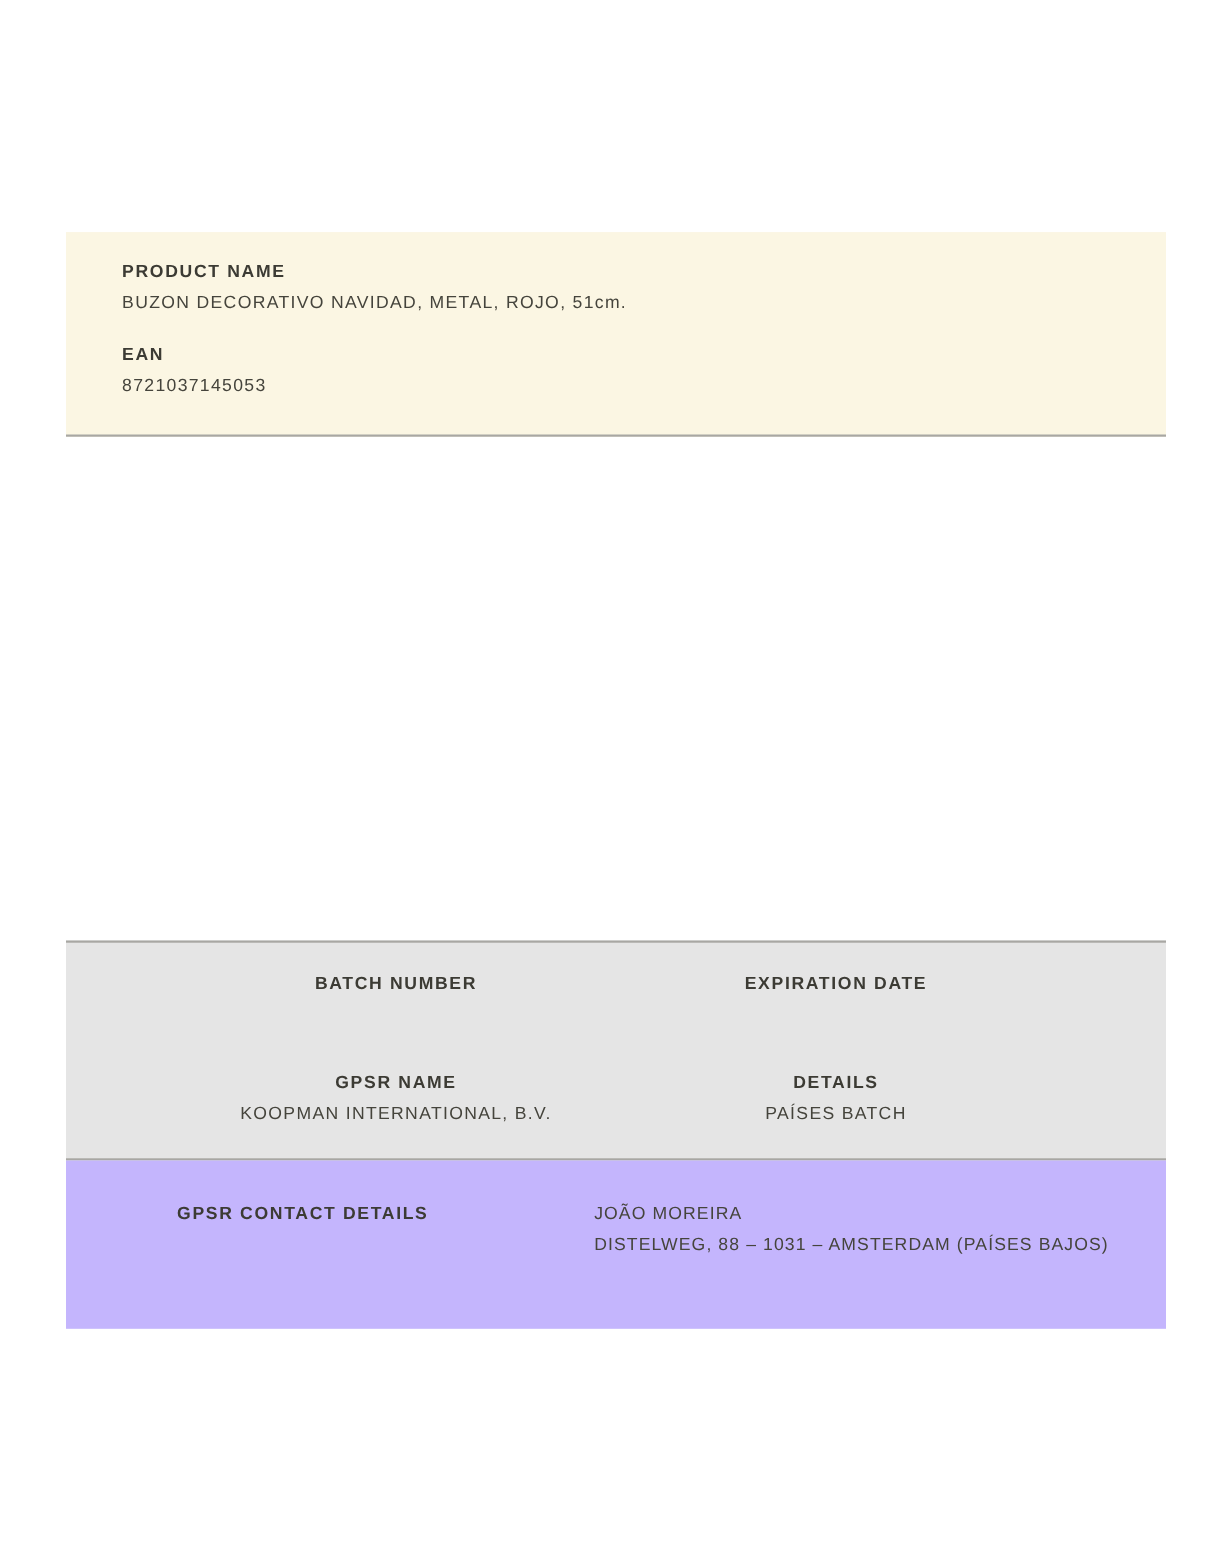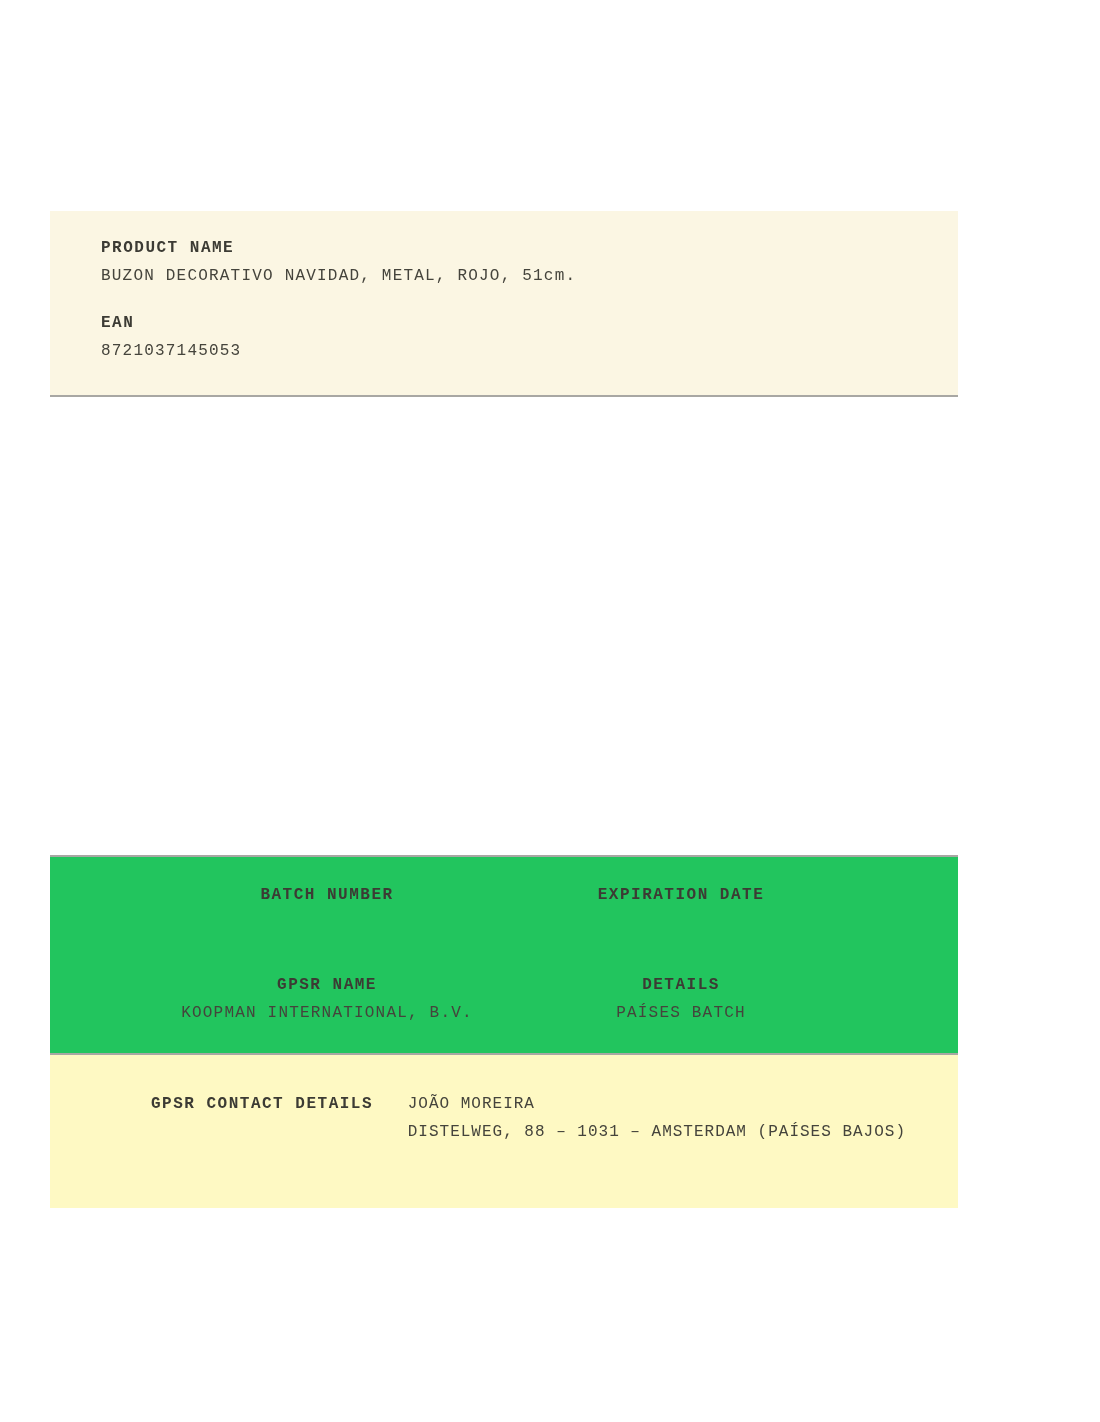--- a/index.html
+++ b/index.html
@@ -11,43 +11,42 @@
     position: relative;
     width: 1100px;
     height: 1422px;
     background: #ffffff;
     font-family: "Liberation Sans", sans-serif;
     color: #403f37;
     overflow: hidden;
   }
   .panel {
     position: absolute;
-    left: 50px;
-    width: 908px;
+    left: 60px;
+    width: 1000px;
     box-sizing: border-box;
-    font-family: Liberation Mono, monospace;
   }
   .panel-product {
     top: 211px;
     height: 186px;
     background: #fbf6e3;
     border-bottom: 2px solid #a8a7a3;
     padding: 27px 50px 0 51px;
   }
   .panel-details {
     top: 855px;
     height: 200px;
-    background: #22c55e;
+    background: #e5e5e5;
     border-top: 2px solid #a8a7a3;
     border-bottom: 2px solid #a8a7a3;
   }
   .panel-gpsr {
     top: 1055px;
     height: 153px;
-    background: #fef9c3;
+    background: #c4b5fd;
   }
   .field-label {
     font-size: 16px;
     font-weight: bold;
     letter-spacing: 1.5px;
     line-height: 20px;
     color: #3c3b34;
   }
   .field-value {
     font-size: 16px;

